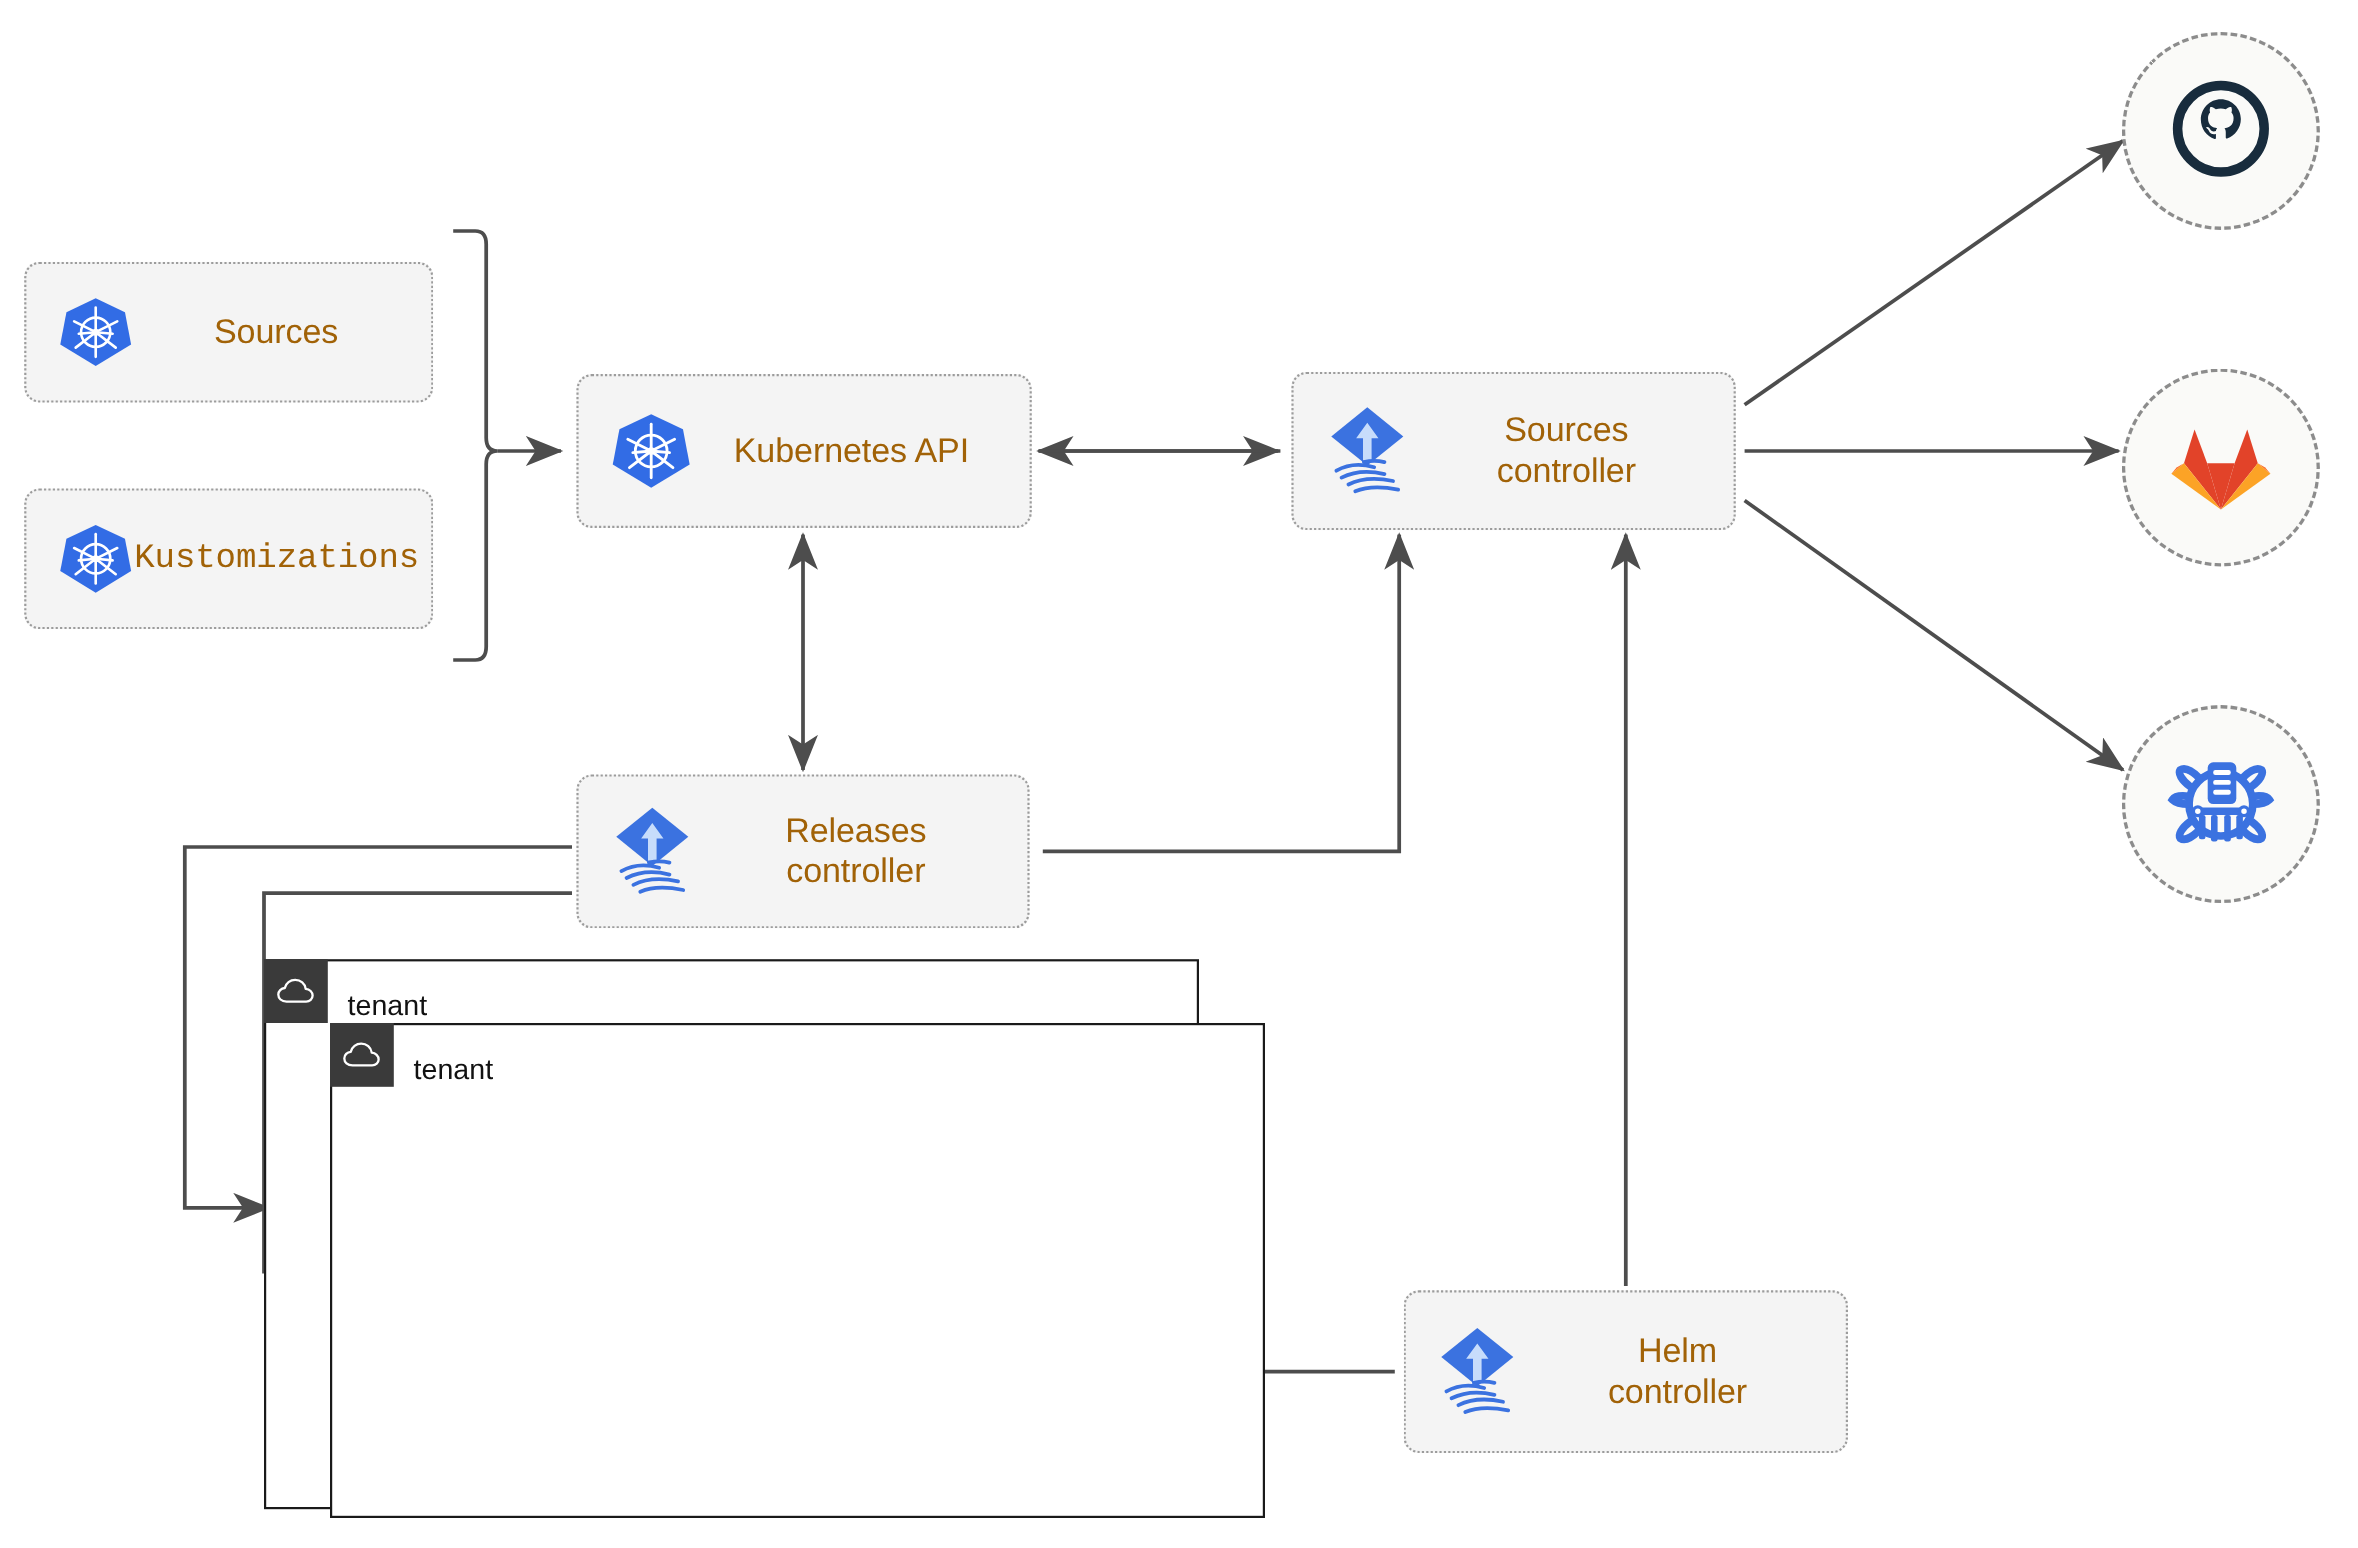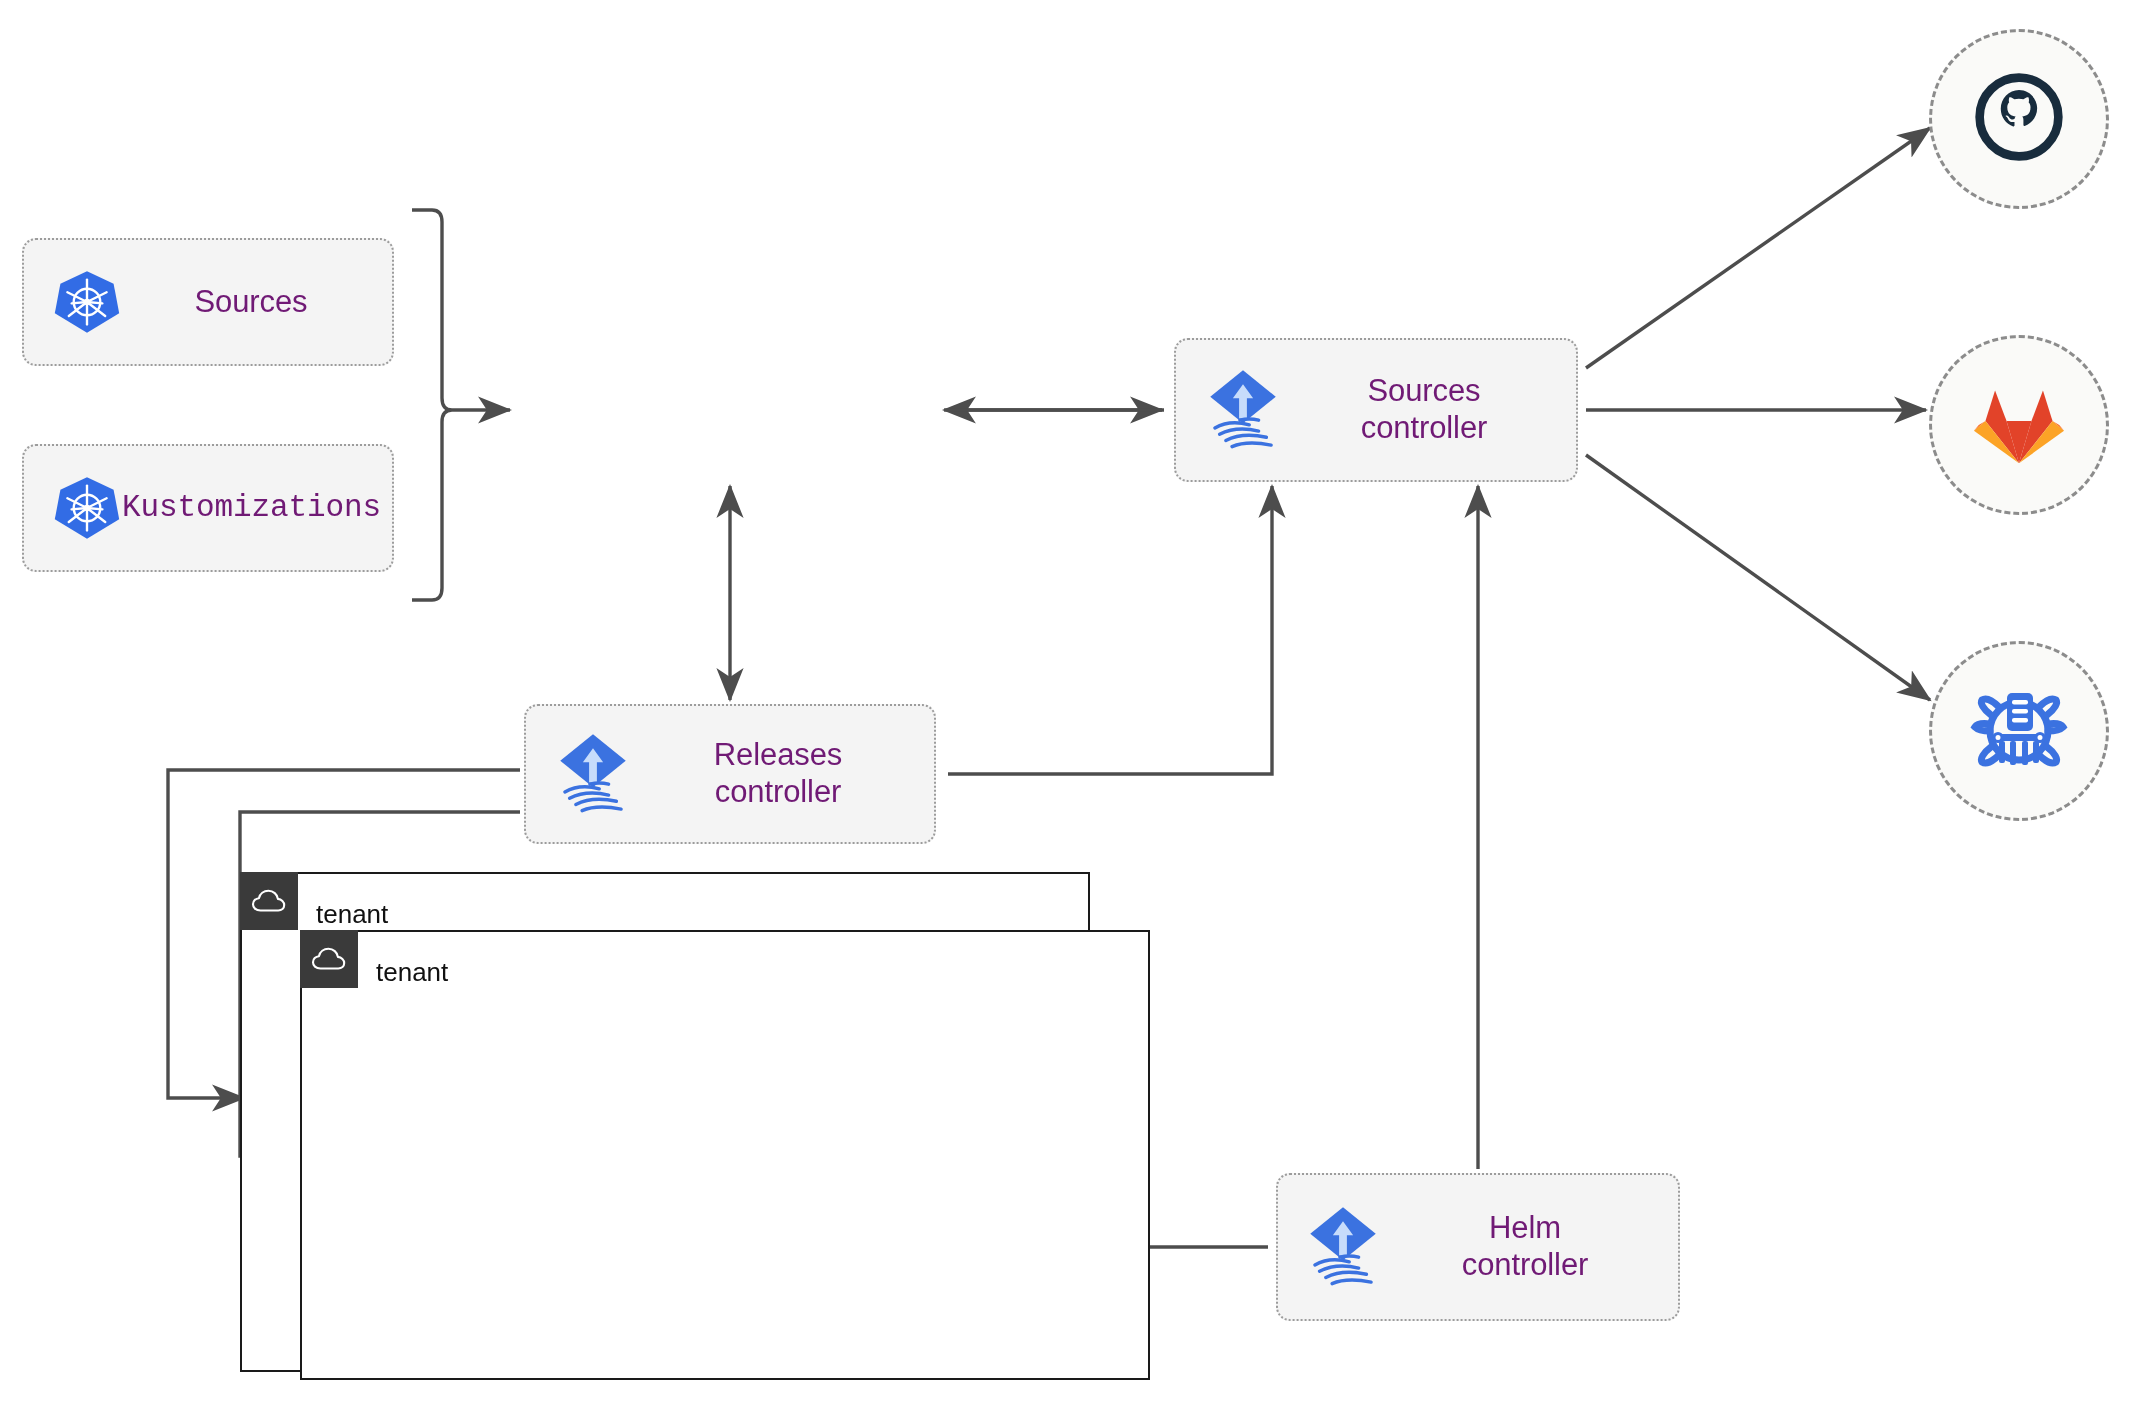--- a/index.html
+++ b/index.html
@@ -21,21 +21,21 @@
     border: 2px dotted #9c9c9c;
     border-radius: 14px;
     display: flex;
     align-items: center;
     z-index: 3;
   }
   .node .ico { flex: 0 0 auto; display:flex; align-items:center; justify-content:center; }
   .node .lbl {
     flex: 1 1 auto;
     text-align: center;
-    color: #701a75;
+    color: #a16207;
     font-size: 31px;
     line-height: 1.18;
     white-space: pre-line;
     letter-spacing: -0.1px;
   }
 
   
   #node-sources        { left:22px;  top:238px;  width:372px; height:128px; padding:0 12px 0 28px; }
   #node-kustomizations { left:22px;  top:444px;  width:372px; height:128px; padding:0 12px 0 28px;font-family:Liberation Mono, monospace; }
   #node-k8s-api        { left:524px; top:340px;  width:414px; height:140px; padding:0 18px 0 28px; }
@@ -199,20 +199,40 @@
           <line x1="50" y1="50" x2="24" y2="70"></line>
             <line x1="50" y1="50" x2="22" y2="36"></line>
           <line x1="50" y1="50" x2="72" y2="52"></line>
             <line x1="50" y1="50" x2="28" y2="52"></line>
         </g>
       </svg>
     </span>
     <span class="lbl">Kustomizations</span>
   </div>
 
+  <div class="node" id="node-k8s-api">
+    <span class="ico">
+      <svg width="76" height="76" viewBox="0 0 100 100">
+        <polygon points="50,6 88,24 96,66 50,94 4,66 12,24" fill="#326ce5"></polygon>
+        <g fill="none" stroke="#ffffff" stroke-width="3.4" stroke-linecap="round">
+          <circle cx="50" cy="50" r="19"></circle>
+          <circle cx="50" cy="50" r="4.6" fill="#ffffff" stroke="none"></circle>
+          <line x1="50" y1="50" x2="50" y2="18"></line>
+            <line x1="50" y1="50" x2="78" y2="36"></line>
+          <line x1="50" y1="50" x2="76" y2="70"></line>
+            <line x1="50" y1="50" x2="50" y2="82"></line>
+          <line x1="50" y1="50" x2="24" y2="70"></line>
+            <line x1="50" y1="50" x2="22" y2="36"></line>
+          <line x1="50" y1="50" x2="72" y2="52"></line>
+            <line x1="50" y1="50" x2="28" y2="52"></line>
+        </g>
+      </svg>
+    </span>
+    <span class="lbl">Kubernetes API</span>
+  </div>
 
   <div class="node" id="node-source-ctrl">
     <span class="ico">
       <svg width="78" height="86" viewBox="0 0 100 110">
         <polygon points="50,4 92,38 50,72 8,38" fill="#3b72e0"></polygon>
         <path d="M50,22 L63,40 L55,40 L55,66 L45,66 L45,40 L37,40 Z" fill="#c7dcfb"></path>
         <g fill="none" stroke="#3b72e0" stroke-width="4.4" stroke-linecap="round">
           <path d="M14,78 C28,70 44,70 58,74"></path>
           <path d="M20,86 C36,78 54,78 70,82"></path>
           <path d="M28,94 C44,86 62,86 80,90"></path>

